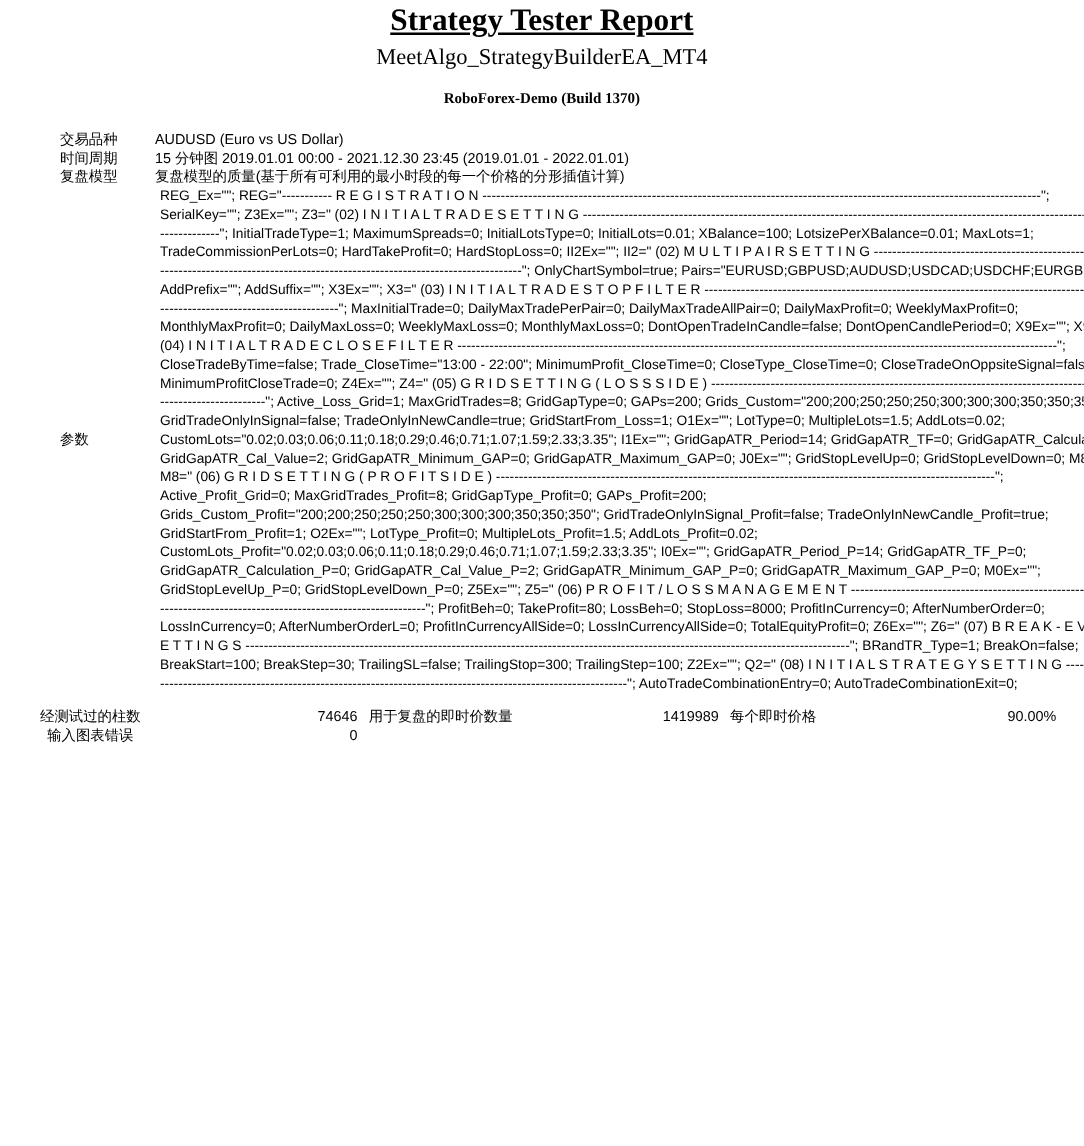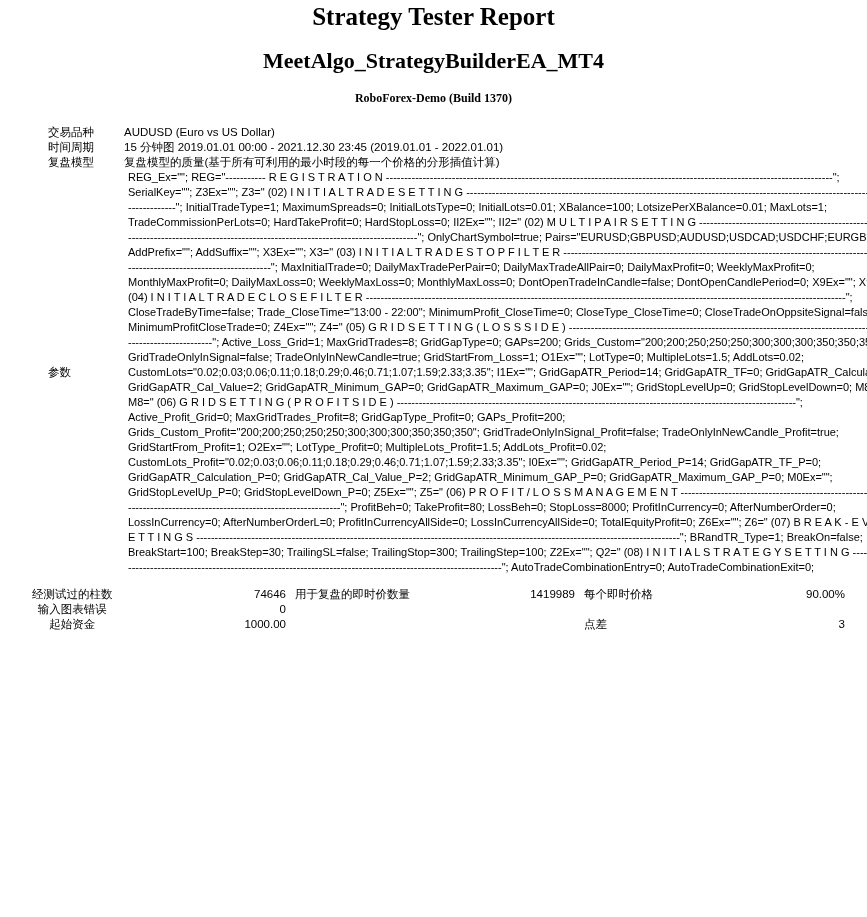--- a/index.html
+++ b/index.html
@@ -25,27 +25,28 @@
     text-align: center;
     padding-top: 2px;
   }
   .title-main {
     font-family: "Liberation Serif", "DejaVu Serif", serif;
     font-weight: bold;
     font-size: 25px;
     line-height: 30px;
     letter-spacing: 0px;
     margin: 0;
+    text-decoration: underline;
   }
   .title-sub {
     font-family: "Liberation Serif", "DejaVu Serif", serif;
-    font-weight: bold;
-    font-size: 22px;
+    font-weight: normal;
+    font-size: 18px;
     line-height: 26px;
-    margin: 16px;
+    margin: 0;
   }
   .title-server {
     font-family: "Liberation Serif", "DejaVu Serif", serif;
     font-weight: bold;
     font-size: 12px;
     line-height: 17px;
     margin: 12px;
     padding-bottom: 6px;
   }
 
@@ -187,24 +188,16 @@
         <td class="st-num3">90.00%</td>
       </tr>
       <tr>
         <td class="st-lbl">输入图表错误</td>
         <td class="st-num">0</td>
         <td class="st-name"></td>
         <td class="st-num2"></td>
         <td class="st-name2"></td>
         <td class="st-num3"></td>
       </tr>
-      <tr>
-        <td class="st-lbl">起始资金</td>
-        <td class="st-num">1000.00</td>
-        <td class="st-name"></td>
-        <td class="st-num2"></td>
-        <td class="st-name2">点差</td>
-        <td class="st-num3">3</td>
-      </tr>
     </tbody>
   </table>
 
 </div>
 
 </body></html>

